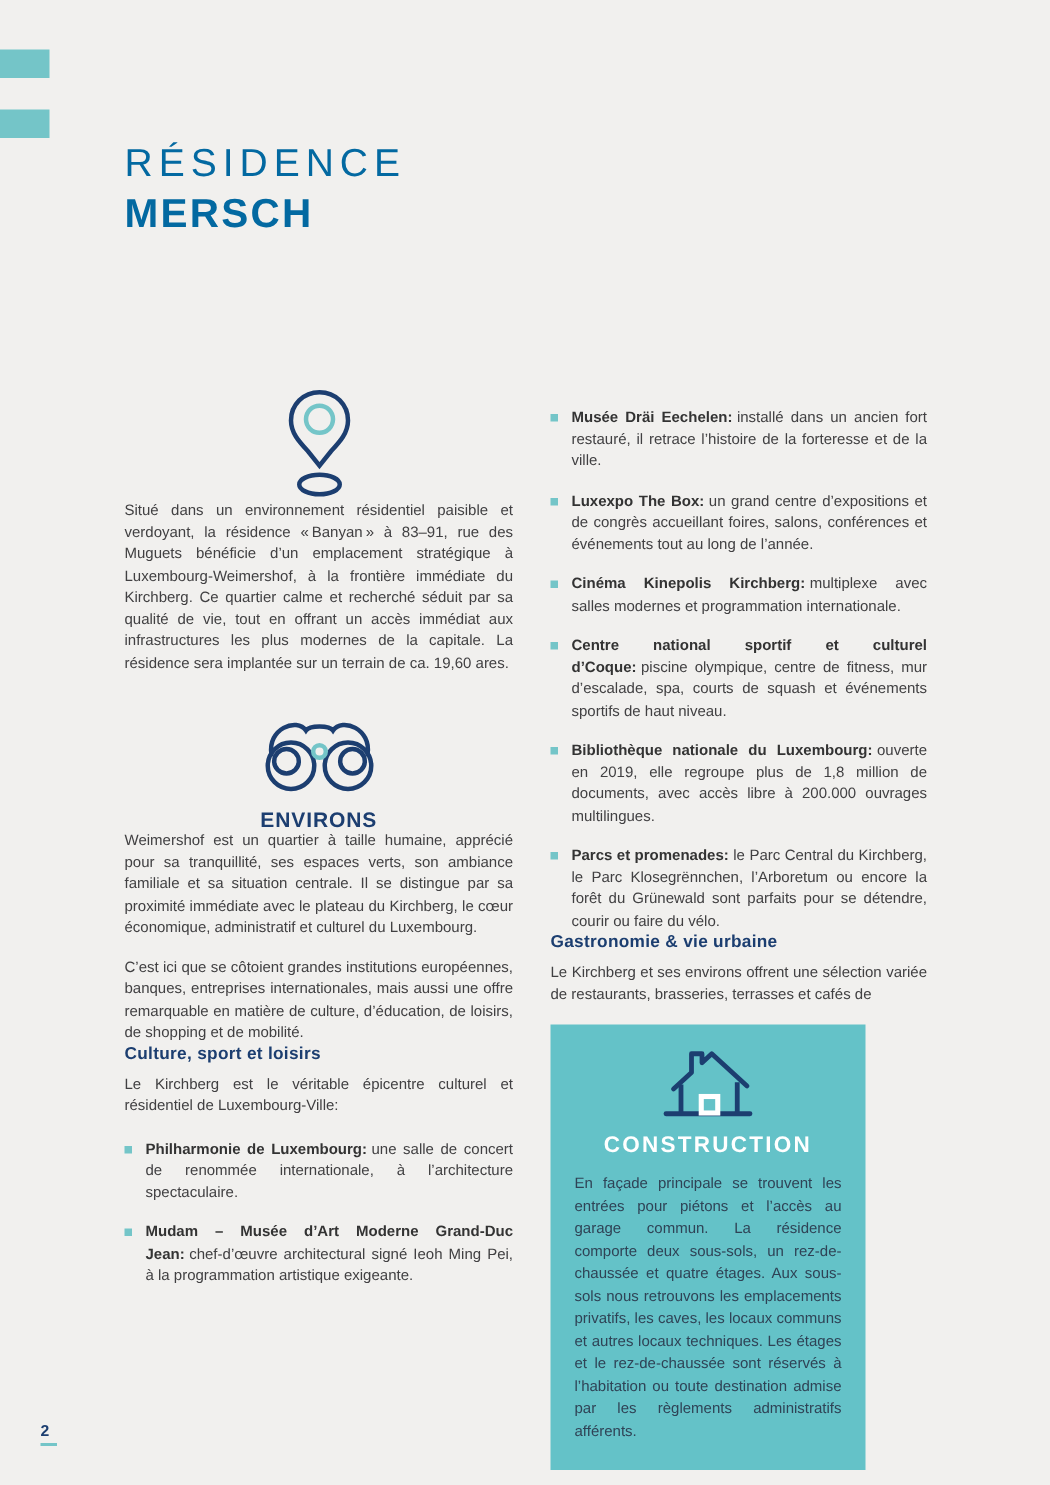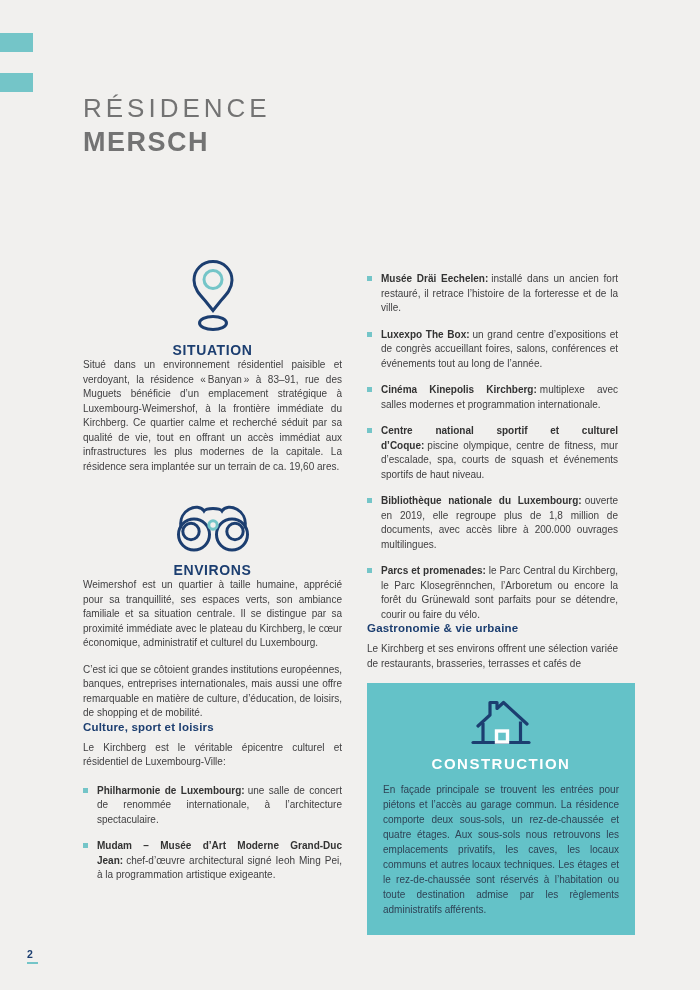--- a/index.html
+++ b/index.html
@@ -10,21 +10,21 @@
     color: #414042;
     position: relative;
     overflow: hidden;
   }
   
   .deco-bar { position: absolute; left: 0; width: 33px; height: 19px; background: #74c5c8; }
   .deco-bar.b1 { top: 33px; }
   .deco-bar.b2 { top: 73px; }
 
   
-  .title-block { position: absolute; left: 83px; top: 92px; color: #737373; }
+  .title-block { position: absolute; left: 83px; top: 92px; color: #0369a1; }
   .title-line1 { font-size: 26px; font-weight: 400; letter-spacing: 4px; line-height: 1.3; }
   .title-line2 { font-size: 27px; font-weight: 700; letter-spacing: 1.5px; line-height: 1.25; }
 
   
   .col-left  { position: absolute; left: 83px;  top: 258px; width: 259px; }
   .col-right { position: absolute; left: 367px; top: 272px; width: 251px; }
 
   p { margin: 0; font-size: 10px; line-height: 1.45; text-align: justify; }
   .icon-wrap { display: flex; justify-content: center; }
   h2.section {
@@ -49,21 +49,21 @@
   .sq { flex: none; width: 5px; height: 5px; background: #74c5c8; margin-top: 4px; }
   .bullet-text { font-size: 10px; line-height: 1.45; text-align: justify; }
   .bullet-text b { color: #333; margin-right: 3px; }
 
   
   .construction-box {
     margin-top: 12px;
     background: #64c2c8;
     padding: 12px 16px 18px 16px;
     box-sizing: border-box;
-    width: 268px;
+    width: 210px;
   }
   .construction-box h2 {
     margin: 6px 0 0 0; text-align: center;
     color: #ffffff; font-size: 15px; font-weight: 700; letter-spacing: 1.5px;
   }
   .construction-box p {
     margin-top: 10px; color: #2f4356; font-size: 10px; line-height: 1.5;
   }
 
   
@@ -94,21 +94,20 @@
 
 <div class="col-left">
 
   <div class="icon-wrap">
     <svg width="48" height="76" viewBox="0 0 48 76" fill="none">
       <path d="M24 3.5 C13.2 3.5 5 11.8 5 22.3 C5 30.5 10.2 36.2 16.2 42.7 L24 52.5 L31.8 42.7 C37.8 36.2 43 30.5 43 22.3 C43 11.8 34.8 3.5 24 3.5 Z" stroke="#1c3e70" stroke-width="3"></path>
       <circle cx="24" cy="21.5" r="9" stroke="#74c5c8" stroke-width="3"></circle>
       <ellipse cx="24" cy="65" rx="13.5" ry="6.5" stroke="#1c3e70" stroke-width="3"></ellipse>
     </svg>
   </div>
-  <h2 class="section">SITUATION</h2>
   <p class="mt11">Situé dans un environnement résidentiel paisible et verdoyant, la résidence « Banyan » à 83–91, rue des Muguets bénéficie d’un emplacement stratégique à Luxembourg-Weimershof, à la frontière immédiate du Kirchberg. Ce quartier calme et recherché séduit par sa qualité de vie, tout en offrant un accès immédiat aux infrastructures les plus modernes de la capitale. La résidence sera implantée sur un terrain de ca. 19,60 ares.</p>
 
   <div class="icon-wrap mt26">
     <svg width="76" height="54" viewBox="0 0 76 54" fill="none">
       <path d="M6 27 C3 10 23 2 29 11 C31.5 7.5 44.5 7.5 47 11 C53 2 73 10 70 27" stroke="#1c3e70" stroke-width="3" stroke-linecap="round"></path>
       <circle cx="19" cy="34.5" r="15.5" stroke="#1c3e70" stroke-width="3"></circle>
       <circle cx="16" cy="31.5" r="8.2" stroke="#1c3e70" stroke-width="3"></circle>
       <circle cx="57" cy="34.5" r="15.5" stroke="#1c3e70" stroke-width="3"></circle>
       <circle cx="60" cy="31.5" r="8.2" stroke="#1c3e70" stroke-width="3"></circle>
       <circle cx="38" cy="25" r="4.2" stroke="#74c5c8" stroke-width="3"></circle>

